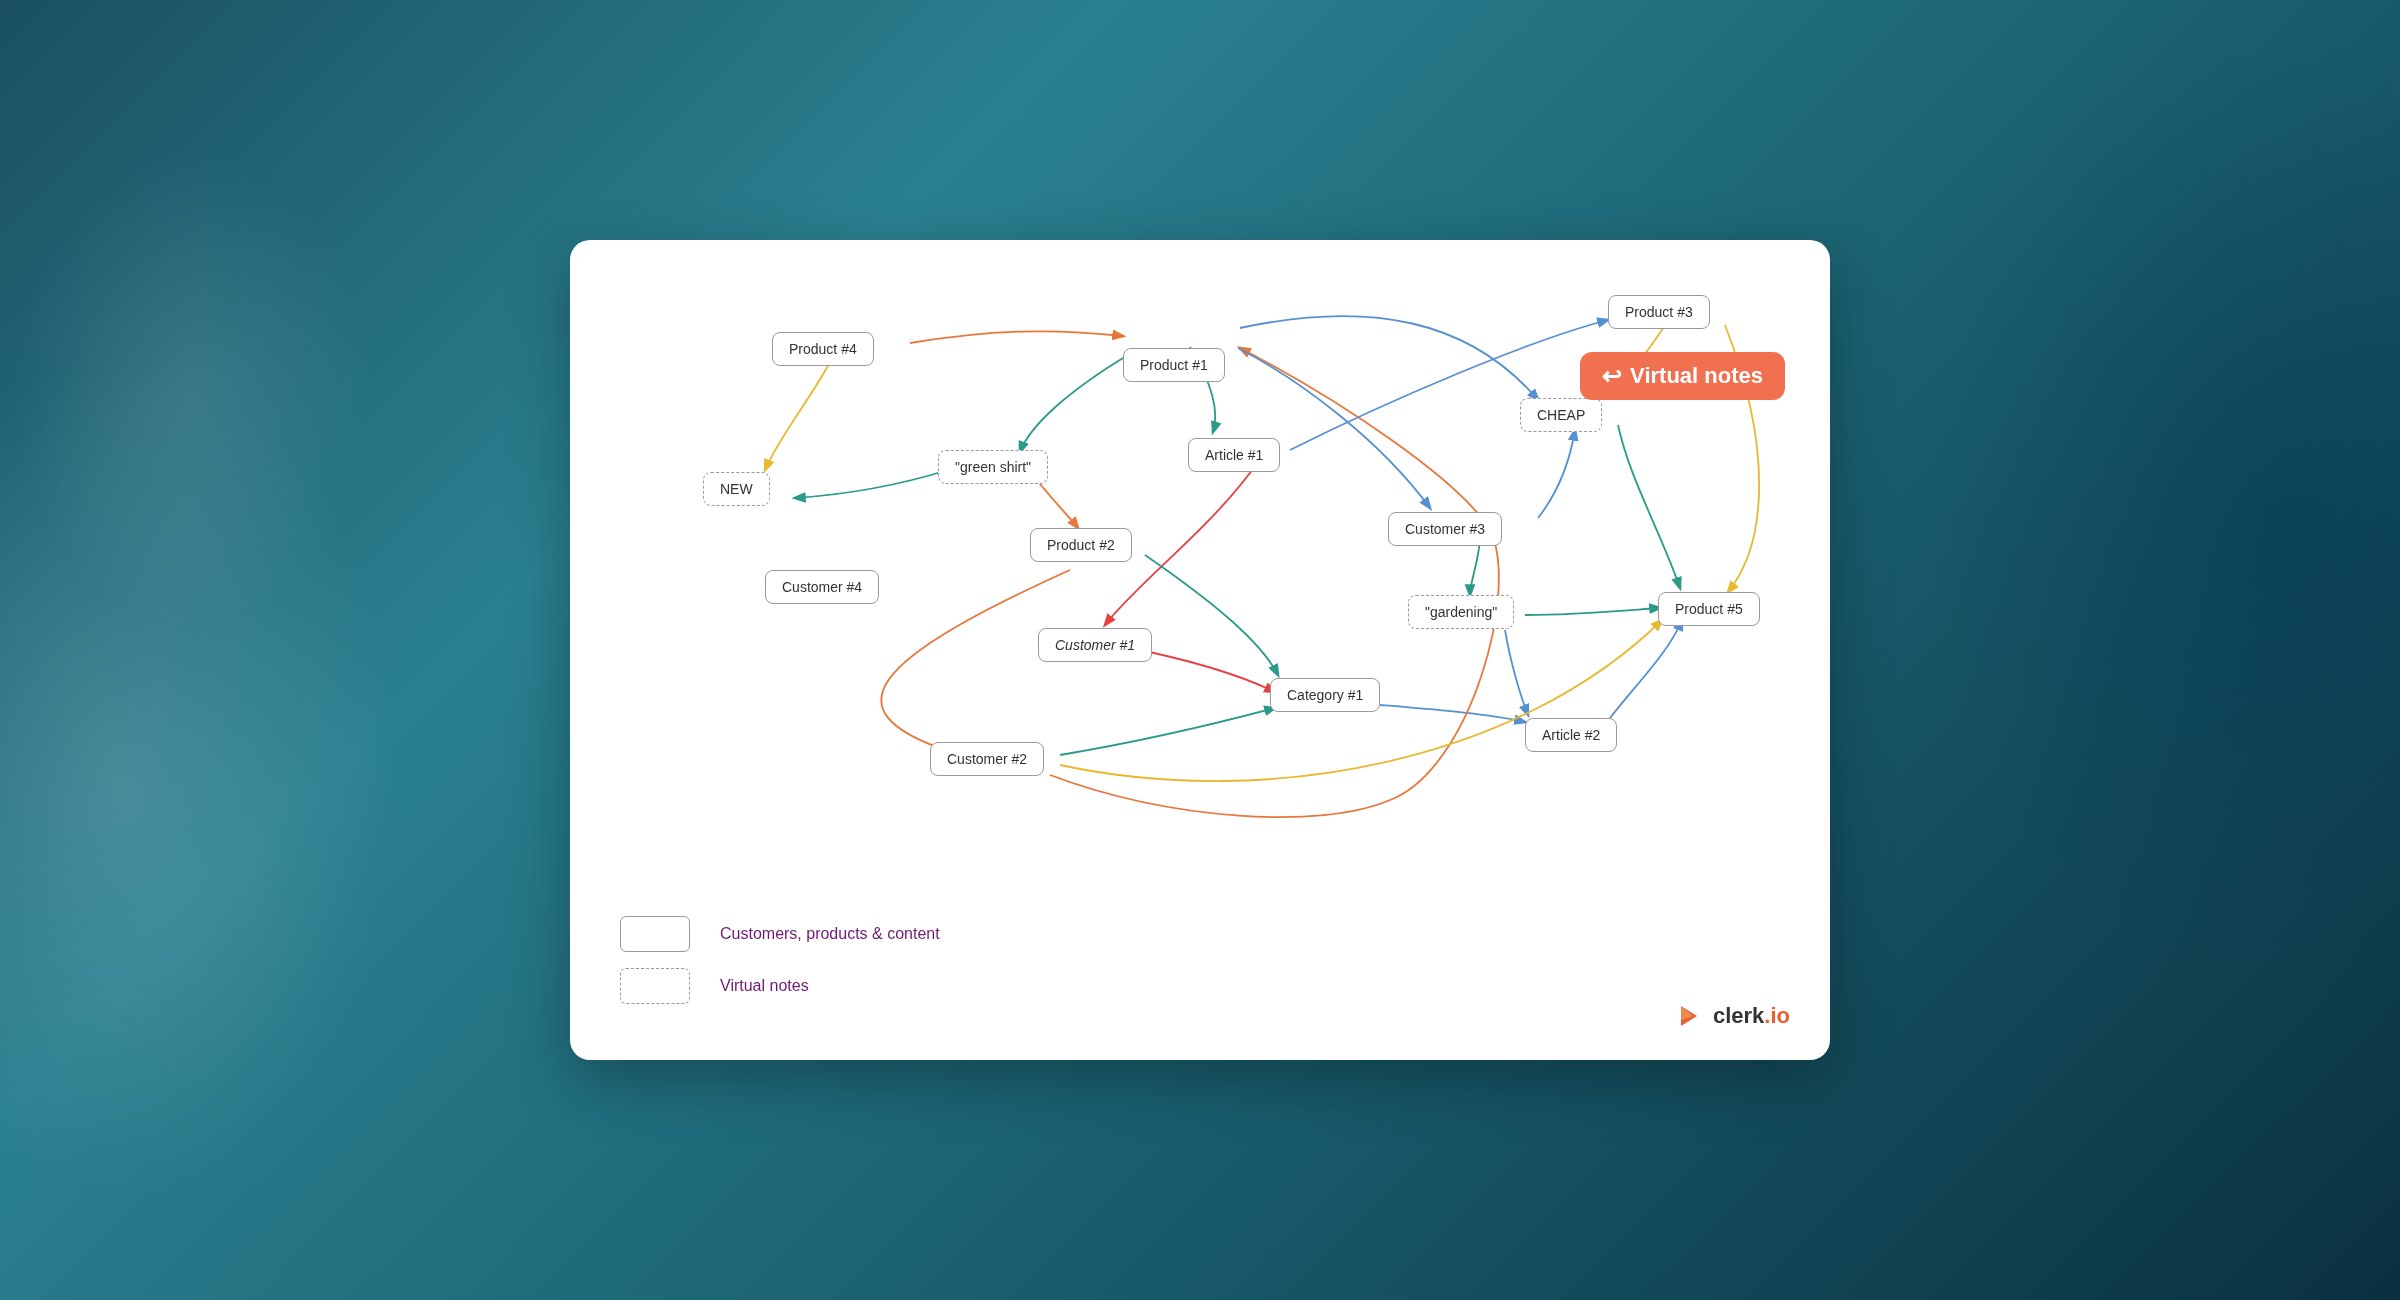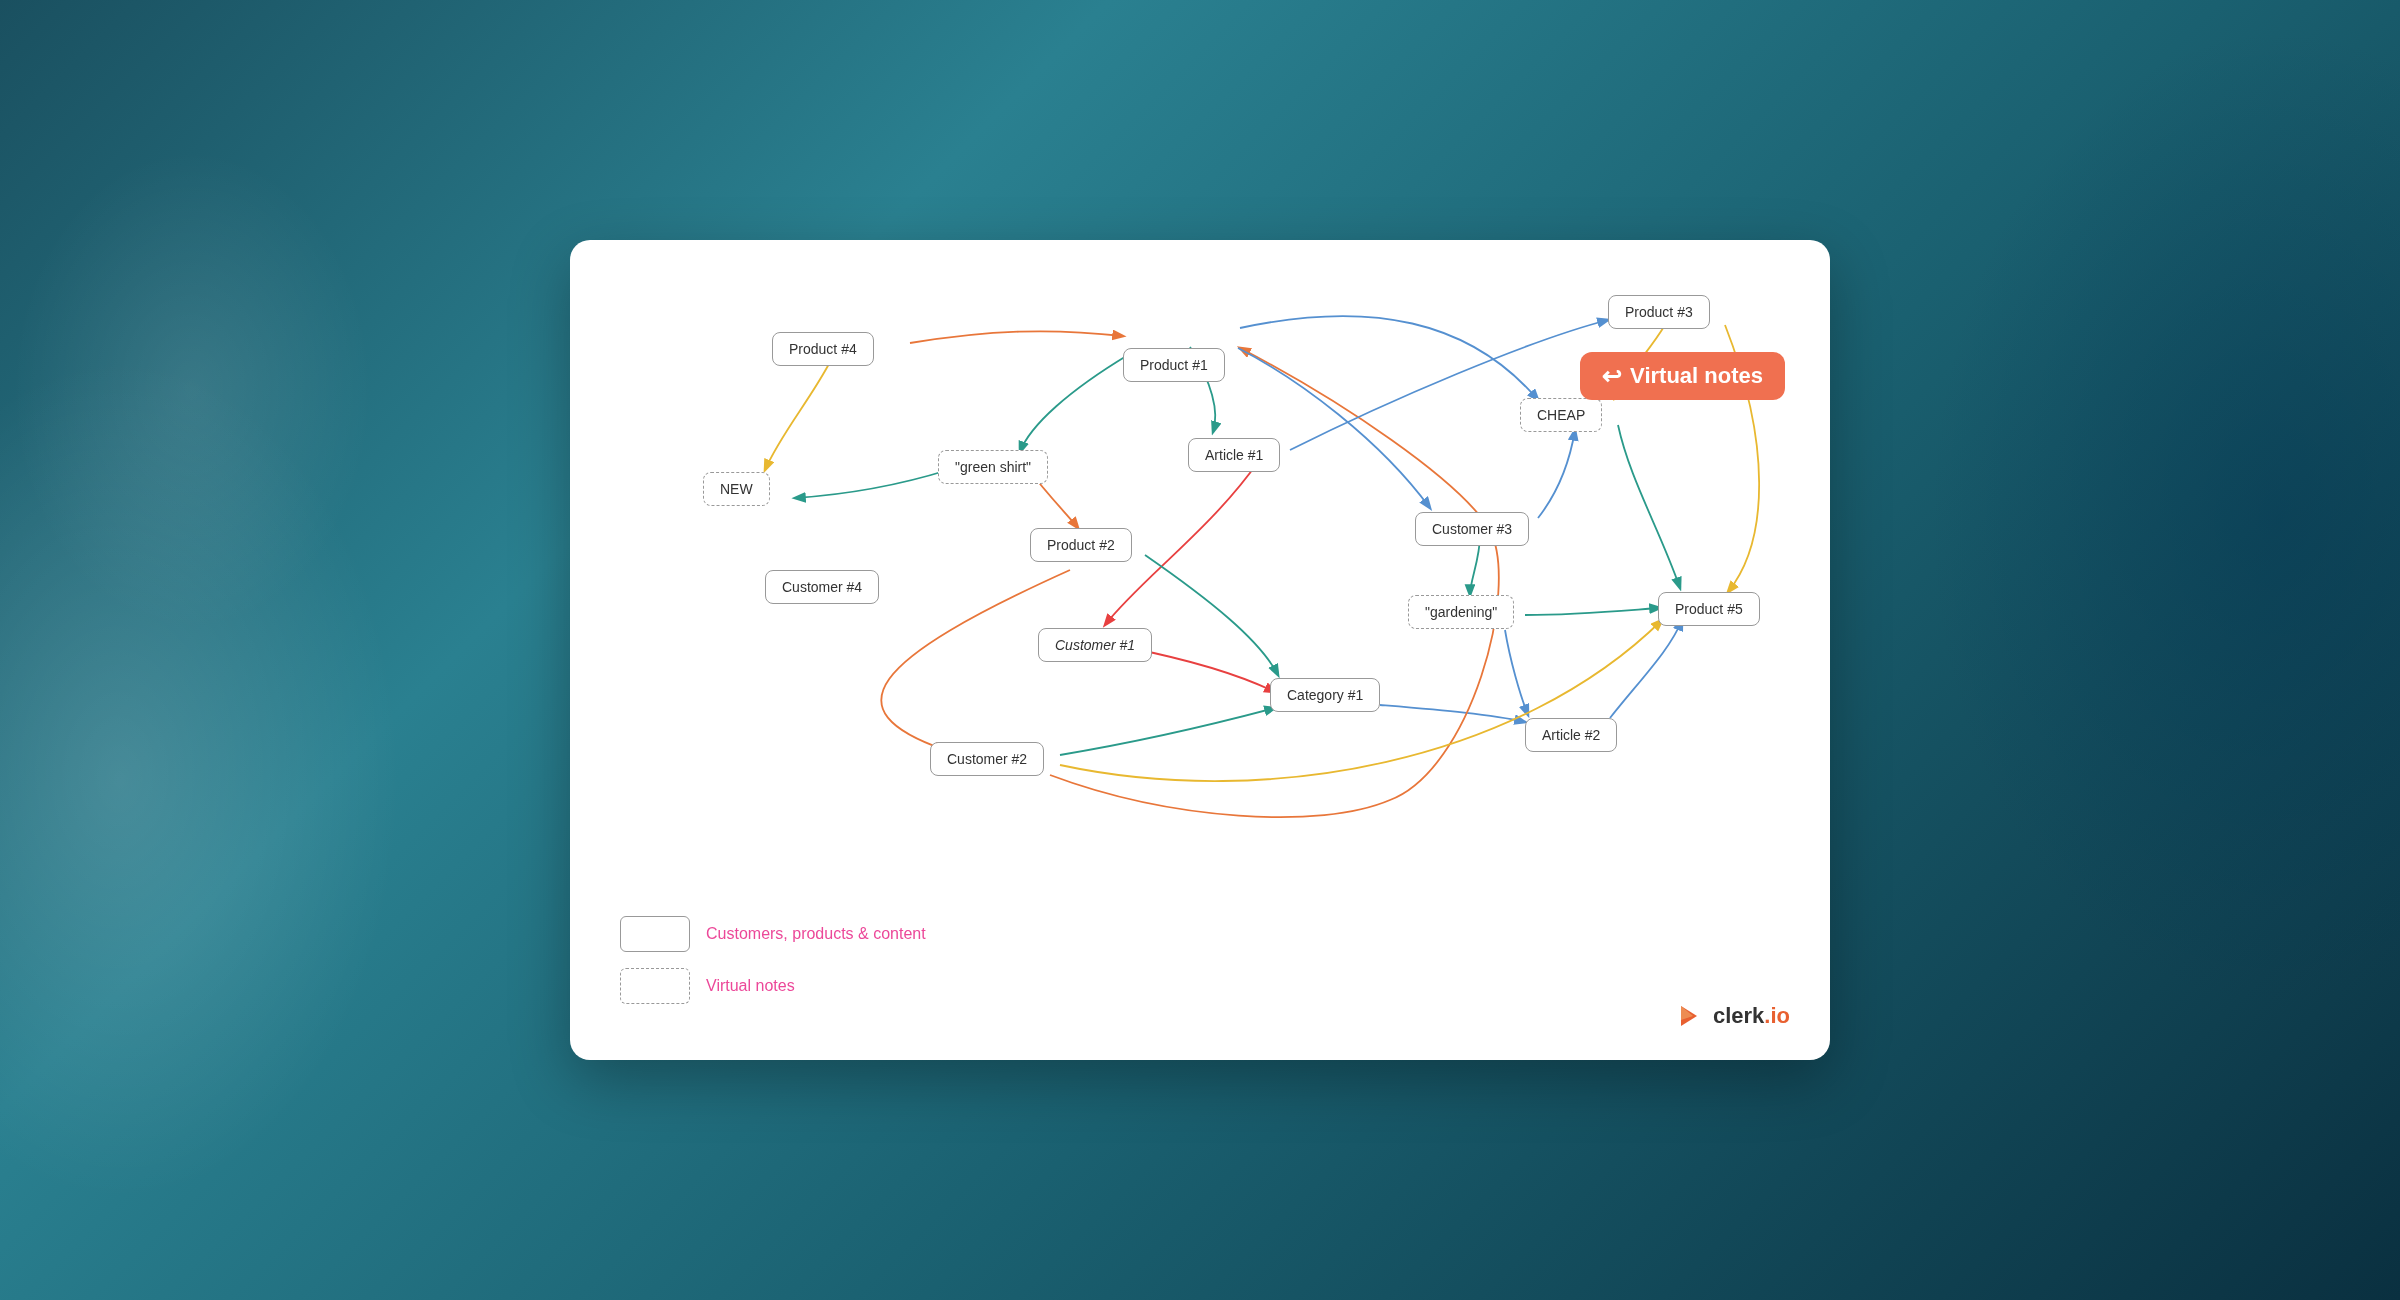--- a/index.html
+++ b/index.html
@@ -97,21 +97,22 @@
     }
     .legend-box-dashed {
       width: 70px;
       height: 36px;
       border: 1.5px dashed #999;
       border-radius: 6px;
       background: white;
     }
     .legend-text {
       font-size: 16px;
-      color: #ec4899;
+      color: #701a75;
+      margin-left: 14px;
     }
     .logo {
       position: absolute;
       bottom: 28px;
       right: 40px;
       display: flex;
       align-items: center;
       gap: 8px;
     }
     .logo-icon {
@@ -205,21 +206,21 @@
       </defs>
     </svg>
 
     <div class="node node-solid" style="left:553px; top:72px;margin-top:36px;">Product #1</div>
     <div class="node node-solid" style="left:460px; top:288px;">Product #2</div>
     <div class="node node-solid" style="left:1038px; top:55px;">Product #3</div>
     <div class="node node-solid" style="left:202px; top:92px;">Product #4</div>
     <div class="node node-solid" style="left:1088px; top:352px;">Product #5</div>
     <div class="node node-solid" style="left:468px; top:388px;font-style:italic;">Customer #1</div>
     <div class="node node-solid" style="left:360px; top:502px;">Customer #2</div>
-    <div class="node node-solid" style="left:845px; top:272px;">Customer #3</div>
+    <div class="node node-solid" style="left:818px; top:272px;">Customer #3</div>
     <div class="node node-solid" style="left:195px; top:330px;">Customer #4</div>
     <div class="node node-solid" style="left:618px; top:198px;">Article #1</div>
     <div class="node node-solid" style="left:955px; top:478px;">Article #2</div>
     <div class="node node-solid" style="left:700px; top:438px;">Category #1</div>
 
     <div class="node node-dashed" style="left:133px; top:232px;">NEW</div>
     <div class="node node-dashed" style="left:368px; top:210px;">"green shirt"</div>
     <div class="node node-dashed" style="left:950px; top:158px;">CHEAP</div>
     <div class="node node-dashed" style="left:838px; top:355px;">"gardening"</div>
 

